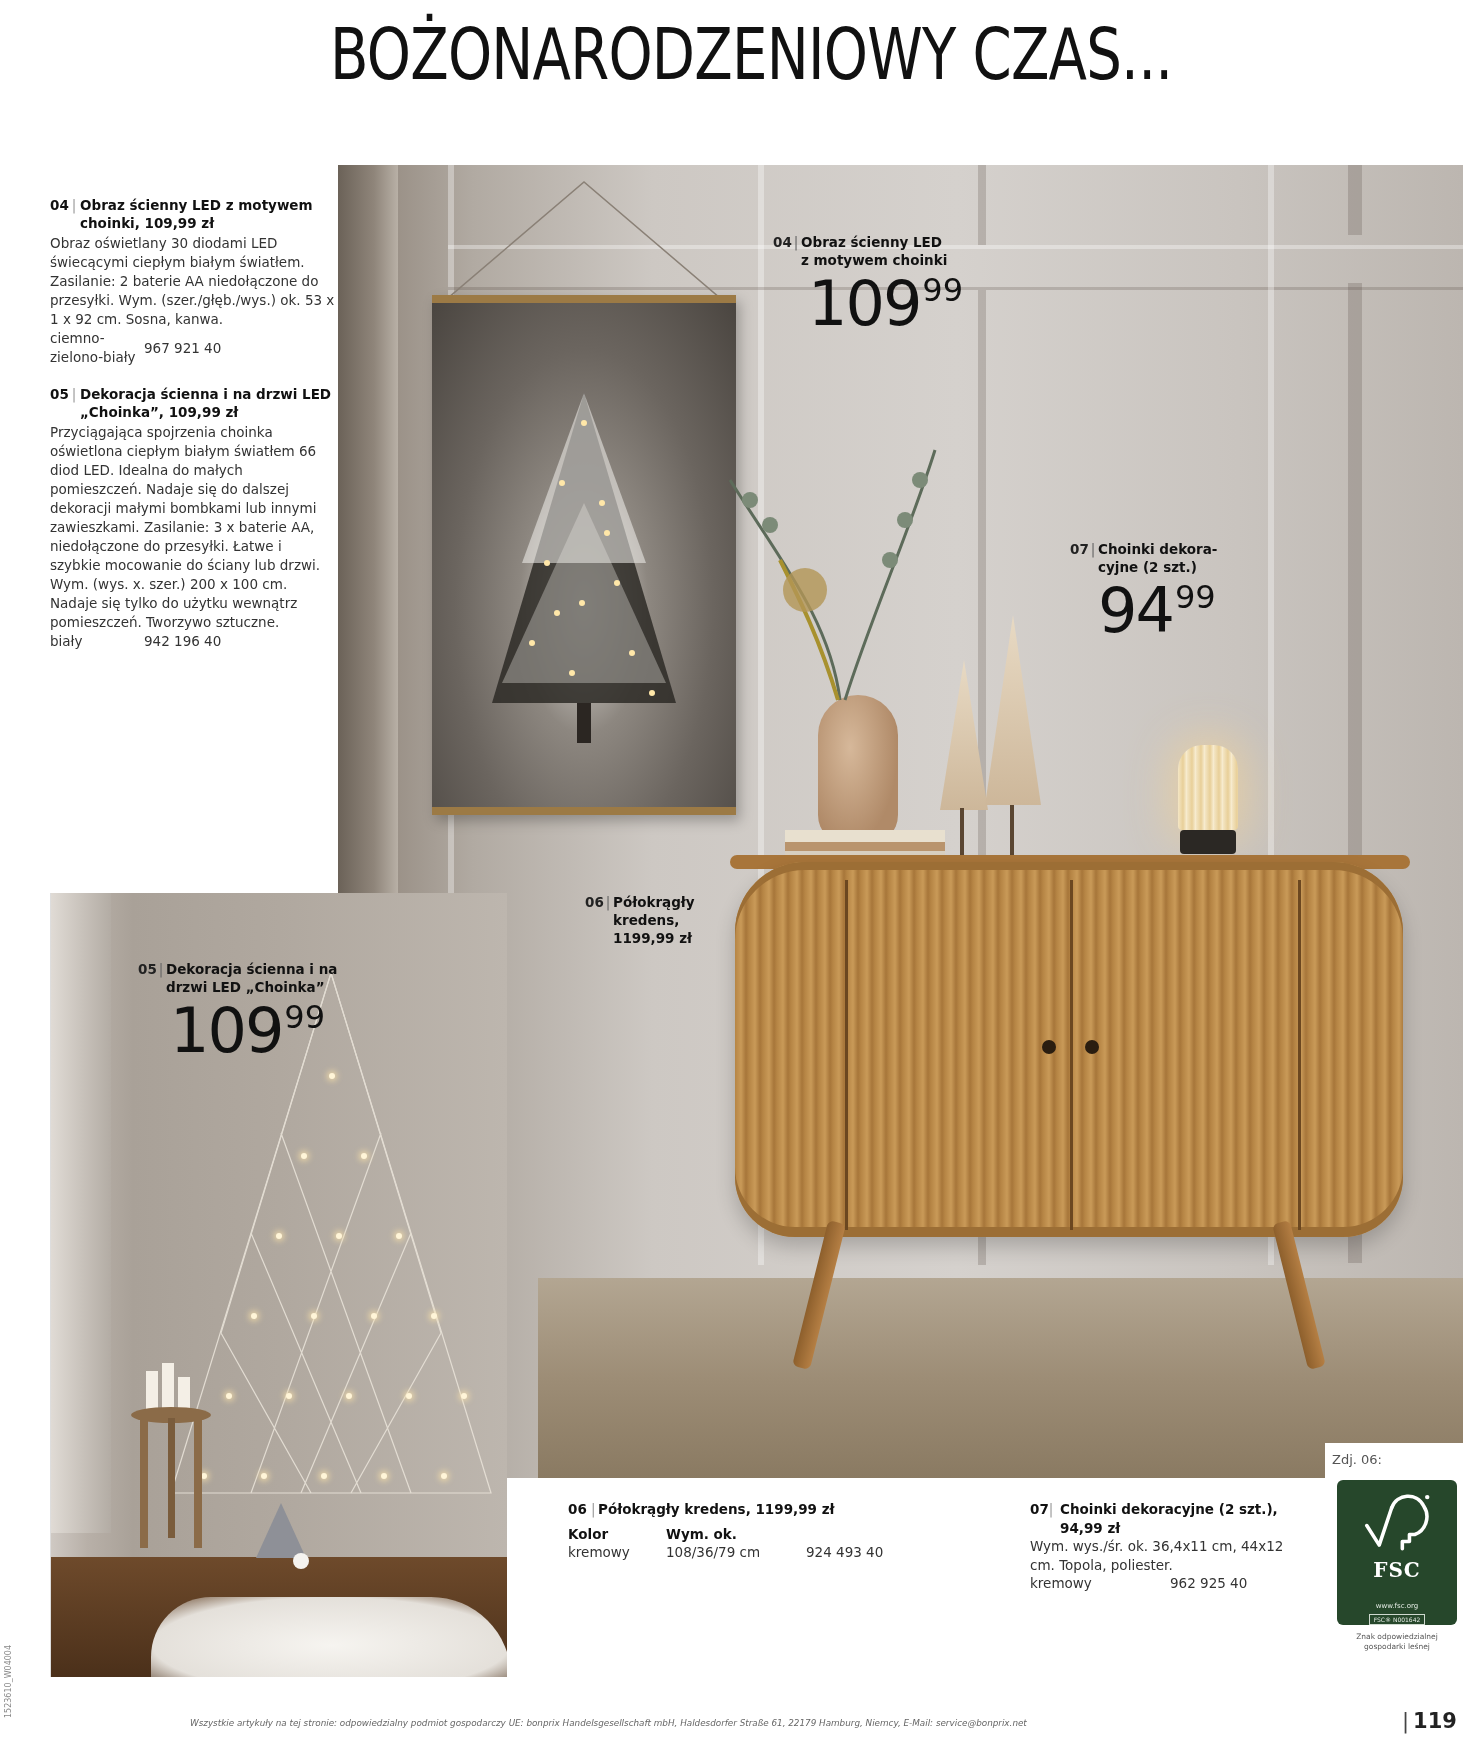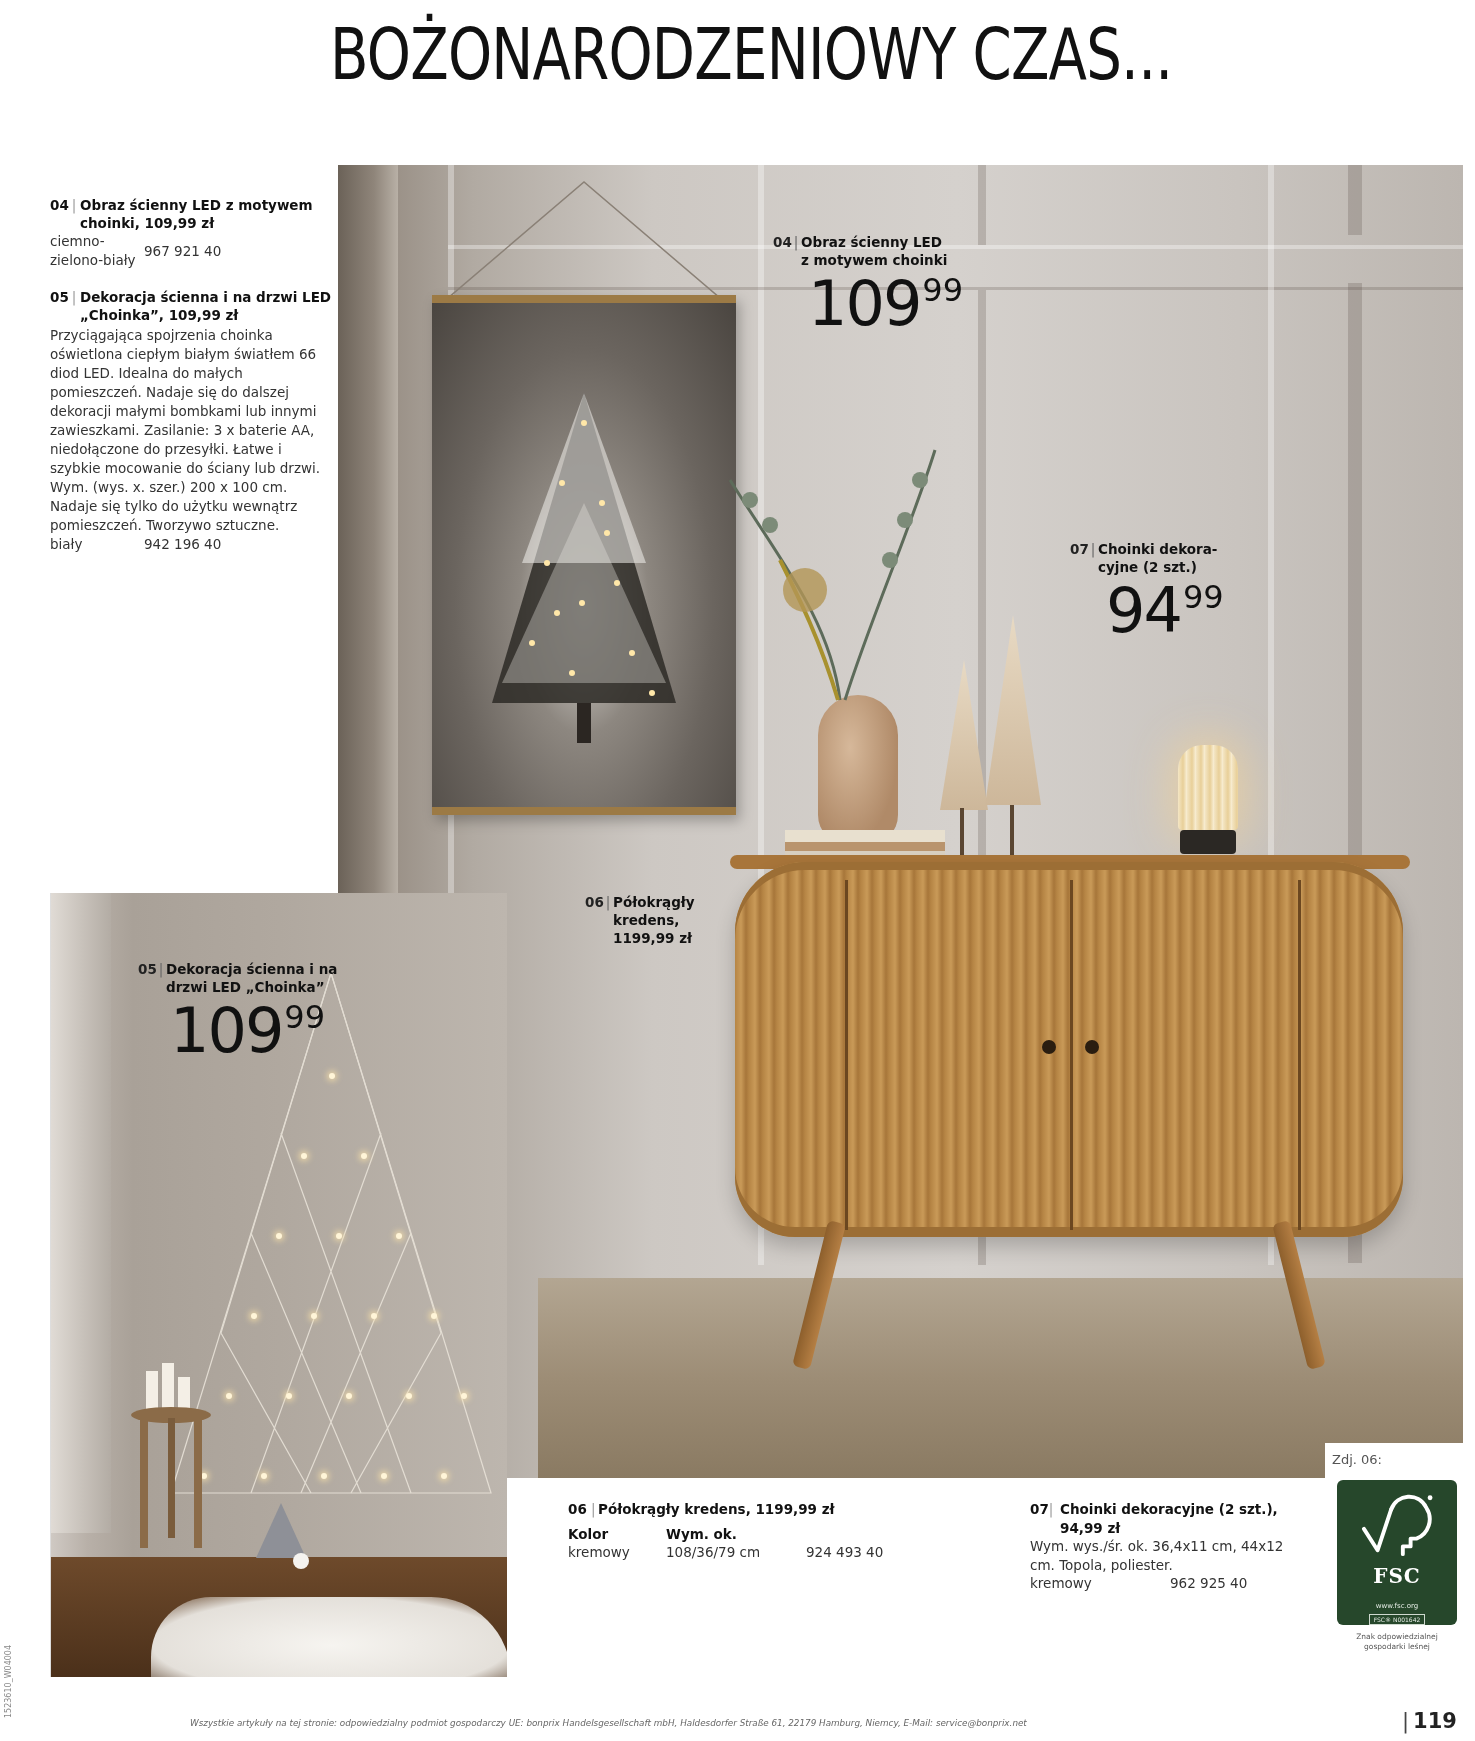--- a/index.html
+++ b/index.html
@@ -107,21 +107,21 @@
   .spec-row { display: flex; }
   .spec-row .c1 { width: 98px; }
   .spec-row .c2 { width: 140px; }
   .spec-row.head { font-weight: 700; color: #111; }
 
   
   .fsc-area { position: absolute; left: 1325px; top: 1443px; width: 150px; height: 240px; background: #fff; }
   .fsc-label { position: absolute; left: 1332px; top: 1452px; font-size: 13px; color: #555; }
   .fsc-logo { position: absolute; left: 1337px; top: 1480px; width: 120px; height: 145px; background: #26472b; border-radius: 6px; display: flex; flex-direction: column; align-items: center; padding-top: 10px; }
   .fsc-text { font-family: "DejaVu Serif", serif; font-weight: 700; color: #fff; font-size: 20px; margin-top: 4px; letter-spacing: 1px; }
-  .fsc-url { color: #e6ede6; font-size: 7px; margin-top: 14px; }
+  .fsc-url { color: #e6ede6; font-size: 7px; margin-top: 20px; }
   .fsc-code { color: #e6ede6; font-size: 6px; margin-top: 4px; border: 1px solid #cfd9cf; padding: 1px 4px; }
   .fsc-caption { position: absolute; left: 1337px; top: 1632px; width: 120px; text-align: center; font-size: 7.5px; line-height: 10px; color: #555; }
 
   
   .footer-note { position: absolute; left: 190px; top: 1718px; font-size: 8.8px; color: #666; white-space: nowrap; font-style: italic; }
   .page-number { position: absolute; left: 1402px; top: 1709px; font-size: 21px; font-weight: 700; color: #222; }
   .page-number .bar { font-weight: 400; color: #444; margin-right: 4px; }
   .side-code { position: absolute; left: 4px; top: 1718px; font-size: 8px; color: #888; transform: rotate(-90deg); transform-origin: left top; white-space: nowrap; }
 </style>
 </head>
@@ -203,20 +203,21 @@
 <div class="leg" style="left:810px;transform:rotate(14deg);"></div>
 <div class="leg" style="left:1290px;transform:rotate(-14deg);"></div>
 
 <div class="text-col-bg"></div>
 <div class="text-col">
   <div class="prod-block">
     <div class="prod-head">
       <span class="prod-num"><span>04</span><span class="bar">|</span></span>
       <span class="prod-head-text">Obraz ścienny LED z motywem choinki, 109,99 zł</span>
     </div>
+    <div class="prod-desc">Obraz oświetlany 30 diodami LED świecącymi ciepłym białym światłem. Zasilanie: 2 baterie AA niedołączone do przesyłki. Wym. (szer./głęb./wys.) ok. 53 x 1 x 92 cm. Sosna, kanwa.</div>
     <div class="prod-meta">
       <span class="color">ciemno-zielono-biały</span>
       <span style="align-self:center;">967 921 40</span>
     </div>
   </div>
   <div class="prod-block">
     <div class="prod-head">
       <span class="prod-num"><span>05</span><span class="bar">|</span></span>
       <span class="prod-head-text">Dekoracja ścienna i na drzwi LED „Choinka”, 109,99 zł</span>
     </div>
@@ -288,21 +289,21 @@
 </div>
 
 <div class="price-tag" style="left:1070px;top:540px;">
   <div class="tag-title">
     <span class="tag-num"><span>07</span><span class="bar">|</span></span>
     <span>
       <span style="display:block;">Choinki dekora-</span>
       <span style="display:block;">cyjne (2 szt.)</span>
     </span>
   </div>
-  <div class="big" style="margin-left:36px;">
+  <div class="big" style="margin-left:28px;">
     <span>94</span>
       <sup>99</sup>
   </div>
 </div>
 
 <div class="price-tag" style="left:585px;top:893px;">
   <div class="tag-title">
     <span class="tag-num"><span>06</span><span class="bar">|</span></span>
     <span>
       <span style="display:block;">Półokrągły</span>

